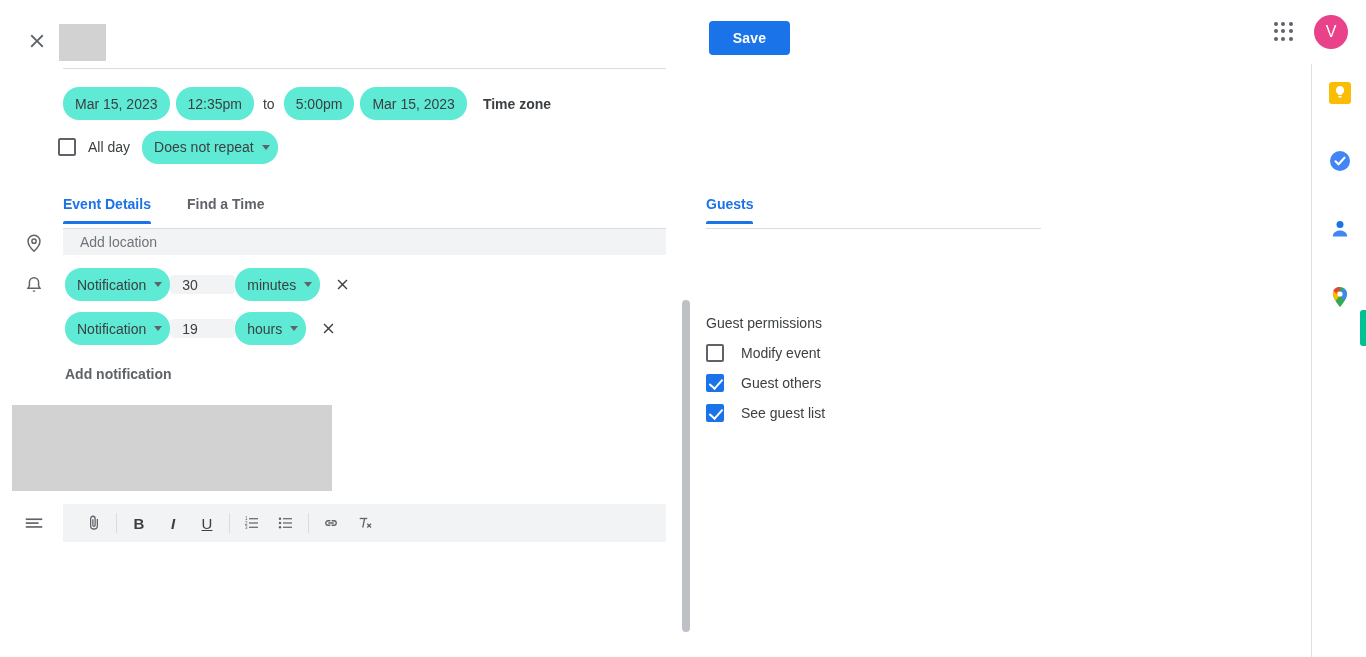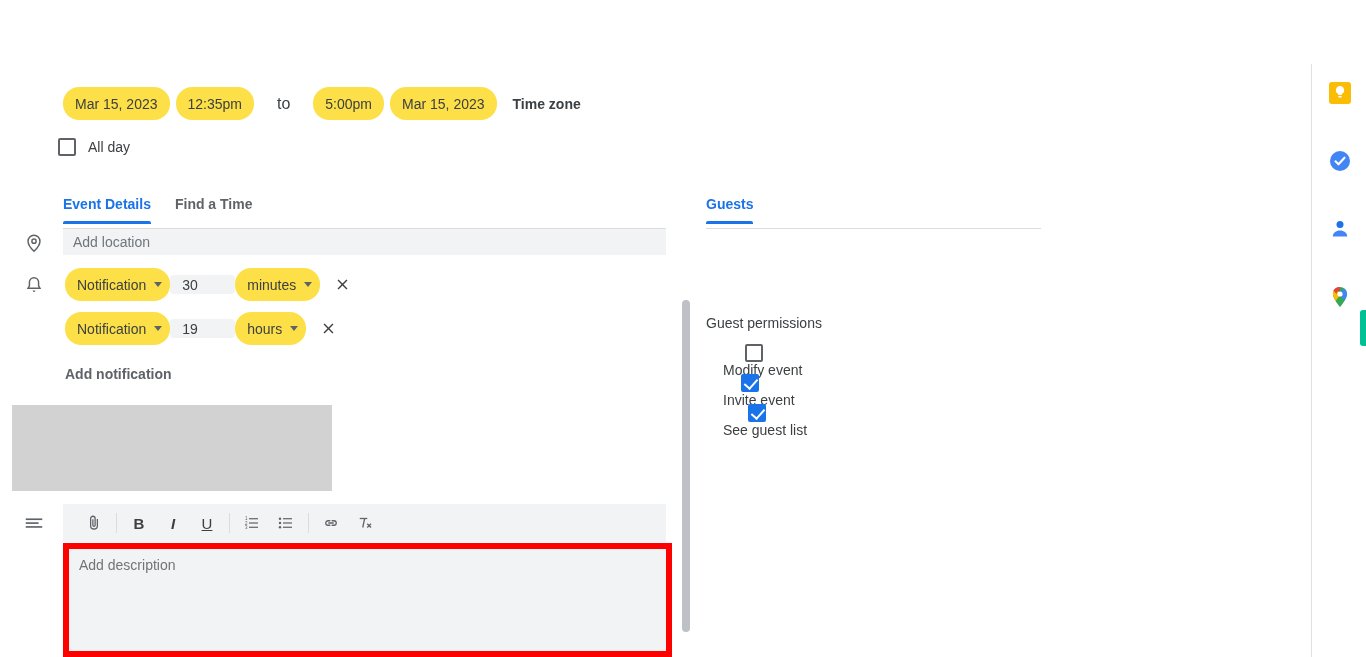--- a/index.html
+++ b/index.html
@@ -43,28 +43,28 @@
   .avatar {
     position:absolute; left:1314px; top:15px; width:34px; height:34px;
     border-radius:50%; background:#e9418a; color:#fff;
     display:flex; align-items:center; justify-content:center;
     font-size:16px; cursor:pointer;
   }
 
   
   .chip {
     display:inline-flex; align-items:center; justify-content:center;
-    background:#fde047; border-radius:16px; color:#3c4043;
+    background:#5eead4; border-radius:16px; color:#3c4043;
     font-size:14px; height:33px; padding:0 12px; cursor:pointer;
     border:none; font-family:"Liberation Sans", sans-serif;
   }
   .datetime-row { position:absolute; left:63px; top:87px; height:33px;
     display:flex; align-items:center; gap:0px; }
   .datetime-row .gap { width:6px; }
-  .to-label { font-size:16px; color:#3c4043; padding:0 23px; }
+  .to-label { font-size:14px; color:#3c4043; padding:0 9px; }
   .tz-text { font-size:14px; color:#3c4043; margin-left:14px; white-space:nowrap; }
   .tz-btn { font-size:14px; color:#3c4043; font-weight:bold; margin-left:16px;
     cursor:pointer; white-space:nowrap; }
 
   
   .allday-row { position:absolute; left:58px; top:131px; height:32px;
     display:flex; align-items:center; }
   .cb {
     width:18px; height:18px; border:2px solid #5f6368; border-radius:2px;
     background:#fff; cursor:pointer; position:relative; flex:none;
@@ -75,33 +75,33 @@
     border:solid #fff; border-width:0 2px 2px 0; transform:rotate(42deg);
   }
   .allday-label { font-size:14px; color:#3c4043; margin-left:12px; margin-right:12px; }
   .chip-dd { padding-right:8px; }
   .caret {
     width:0;height:0;border-left:4px solid transparent;border-right:4px solid transparent;
     border-top:5px solid #5f6368; margin-left:8px; display:inline-block;
   }
 
   
-  .tabs-left { position:absolute; left:63px; top:196px; display:flex; gap:0; }
+  .tabs-left { position:absolute; left:63px; top:196px; display:flex; gap:12px; }
   .tab { font-size:14px; color:#5f6368; padding:0 0 12px 0; margin-right:24px;
     cursor:pointer; position:relative; font-weight:bold; }
   .tab.active { color:#1a73e8; }
   .tab.active::after { content:""; position:absolute; left:0; right:0; bottom:0;
     height:3px; background:#1a73e8; border-radius:2px 2px 0 0; }
   .tab-rule { position:absolute; left:63px; top:228px; width:603px; height:1px; background:#dadce0; }
 
   
   .row-icon { position:absolute; width:22px; height:22px; color:#5f6368; }
   .field-flat {
     position:absolute; background:#f1f3f4; color:#70757a; font-size:14px;
-    display:flex; align-items:center; padding:0 10px; cursor:text;
+    display:flex; align-items:center; padding:0 17px; cursor:text;
   }
   .loc-field { left:63px; top:229px; width:603px; height:26px; }
 
   .notif-row { position:absolute; display:flex; align-items:center; }
   .num-chip { background:#f1f3f4; border-radius:4px; height:19px; width:65px;
     display:flex; align-items:center; padding-left:12px; font-size:14px; color:#3c4043;
     cursor:text; }
   .x-btn { width:24px; height:24px; display:flex; align-items:center; justify-content:center;
     color:#3c4043; cursor:pointer; margin-left:10px; }
 
@@ -125,50 +125,78 @@
   
   .scroll-track { position:absolute; left:681px; top:296px; width:10px; height:361px; background:#fff;}
   .scroll-thumb { position:absolute; left:682px; top:300px; width:8px; height:332px;
     background:#bdc1c6; border-radius:4px; cursor:pointer; }
 
   
   .tabs-right { position:absolute; left:706px; top:196px; display:flex; }
   .tab-rule-right { position:absolute; left:706px; top:228px; width:335px; height:1px; background:#dadce0; }
   .guests-field { left:706px; top:247px; width:335px; height:34px; border-radius:4px 4px 0 0; }
   .perm-title { position:absolute; left:706px; top:315px; font-size:14px; color:#3c4043; }
-  .perm-row { position:absolute; left:706px; display:flex; align-items:center;flex-direction:column; }
+  .perm-row { position:absolute; left:706px; display:flex; align-items:center; }
   .perm-label { font-size:14px; color:#3c4043; margin-left:17px; }
 
   
   .rail { position:absolute; left:1311px; top:64px; width:55px; height:593px;
     background:#fff; border-left:1px solid #e0e0e0; }
   .rail-btn { position:absolute; left:16px; width:24px; height:24px; cursor:pointer; }
   .green-tab { position:absolute; left:1360px; top:310px; width:8px; height:36px;
     background:#00c194; border-radius:3px 0 0 3px; }
 </style>
 </head>
 <body>
 
 <div class="app">
 
+  <div class="topbar">
+    <div class="close-btn">
+      <svg width="22" height="22" viewBox="0 0 24 24" aria-hidden="true">
+        <path fill="currentColor" d="M19 6.41 17.59 5 12 10.59 6.41 5 5 6.41 10.59 12 5 17.59 6.41 19 12 13.41 17.59 19 19 17.59 13.41 12z"></path>
+      </svg>
+    </div>
+    <div class="title-redaction"></div>
+    <div class="title-underline"></div>
+
+    <button class="save-btn">Save</button>
+
+    <div class="apps-grid">
+      <i></i>
+        <i></i>
+        <i></i>
+        <i></i>
+        <i></i>
+        <i></i>
+        <i></i>
+        <i></i>
+        <i></i>
+    </div>
+    <div class="avatar">V</div>
+  </div>
 
   <div class="datetime-row">
     <div class="chip">Mar 15, 2023</div>
     <div class="gap"></div>
     <div class="chip">12:35pm</div>
     <span class="to-label">to</span>
     <div class="chip">5:00pm</div>
     <div class="gap"></div>
     <div class="chip">Mar 15, 2023</div>
     <span class="tz-btn">Time zone</span>
   </div>
 
   <div class="allday-row">
     <div class="cb"></div>
     <span class="allday-label">All day</span>
+    <div class="chip chip-dd">
+      <span>Does not repeat</span>
+      <span class="caret"></span>
+    </div>
   </div>
 
   <div class="tabs-left">
     <div class="tab active">Event Details</div>
     <div class="tab">Find a Time</div>
   </div>
   <div class="tab-rule"></div>
 
   <div class="row-icon" style="left:23px; top:232px;">
     <svg width="22" height="22" viewBox="0 0 24 24">
@@ -284,42 +312,39 @@
       <svg width="18" height="18" viewBox="0 0 24 24">
           <g fill="none" stroke="#5f6368" stroke-width="1.7">
             <path d="M5 6h10"></path>
             <path d="M11.5 6 9 18"></path>
             <path d="M15 13l5 5M20 13l-5 5"></path>
           </g>
         </svg>
     </div>
   </div>
 
-  <div class="desc-area">
-    <div class="desc-placeholder">Add description</div>
-  </div>
 
   <div class="scroll-track"></div>
   <div class="scroll-thumb"></div>
 
   <div class="tabs-right">
     <div class="tab active">Guests</div>
   </div>
   <div class="tab-rule-right"></div>
 
 
   <div class="perm-title">Guest permissions</div>
 
   <div class="perm-row" style="top:344px;">
     <div class="cb"></div>
     <span class="perm-label">Modify event</span>
   </div>
   <div class="perm-row" style="top:374px;">
     <div class="cb checked"></div>
-    <span class="perm-label">Invite event</span>
+    <span class="perm-label">Guest others</span>
   </div>
   <div class="perm-row" style="top:404px;">
     <div class="cb checked"></div>
     <span class="perm-label">See guest list</span>
   </div>
 
   <div class="rail">
     <div class="rail-btn" style="top:17px;">
       <svg width="24" height="24" viewBox="0 0 24 24">
           <rect x="1" y="1" width="22" height="22" rx="3" fill="#fbbc04"></rect>

